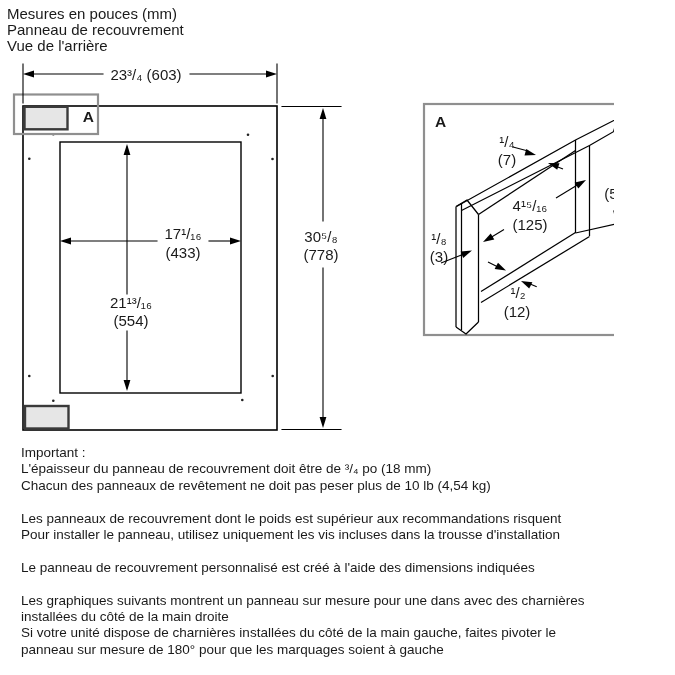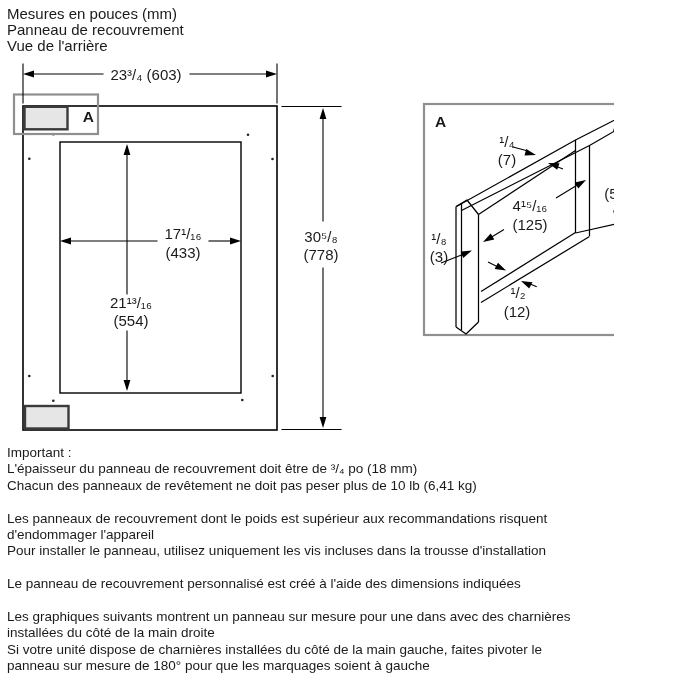--- a/index.html
+++ b/index.html
@@ -2,21 +2,21 @@
 <html><head>
 <meta charset="utf-8">
 <style>
   html,body{margin:0;padding:0;background:#fff;}
   .page{position:relative;width:614px;height:675px;background:#ffffff;overflow:hidden;
         font-family:"Liberation Sans", sans-serif;color:#1a1a1a;}
   .header{position:absolute;left:7px;top:6px;font-size:15px;line-height:16px;}
   .header .h-reg{font-weight:400;}
   .header .h-bold{font-weight:400;}
   .diagram-svg{position:absolute;left:0;top:0;}
-  .notes{position:absolute;left:7px;top:445px;font-size:13.5px;line-height:16.4px;white-space:nowrap;}
+  .notes{position:absolute;left:21px;top:445px;font-size:13.5px;line-height:16.4px;white-space:nowrap;}
   .notes .gap{height:16.4px;}
   svg text{font-family:"Liberation Sans", sans-serif;fill:#1a1a1a;}
   .dim-t{font-size:15px;}
   .marker-t{font-size:15.5px;font-weight:700;}
 </style>
 </head>
 <body>
 
 <div class="page">
 
@@ -159,24 +159,23 @@
         <polygon points="506,270.5 494.6,268.9 498,262.7" fill="#000"></polygon>
         <line x1="536.7" y1="286.7" x2="529" y2="283.5" stroke="#000" stroke-width="1.1"></line>
         <polygon points="521,281 532.4,282.3 529.2,288.6" fill="#000"></polygon>
       </g>
     </g>
   </svg>
 
   <div class="notes">
     <div>Important :</div>
     <div>L'épaisseur du panneau de recouvrement doit être de ³/₄ po (18 mm)</div>
-    <div>Chacun des panneaux de revêtement ne doit pas peser plus de 10 lb (6,41 kg)</div>
+    <div>Chacun des panneaux de revêtement ne doit pas peser plus de 10 lb (4,54 kg)</div>
     <div class="gap"></div>
     <div>Les panneaux de recouvrement dont le poids est supérieur aux recommandations risquent</div>
-    <div>d'endommager l'appareil</div>
     <div>Pour installer le panneau, utilisez uniquement les vis incluses dans la trousse d'installation</div>
     <div class="gap"></div>
     <div>Le panneau de recouvrement personnalisé est créé à l'aide des dimensions indiquées</div>
     <div class="gap"></div>
     <div>Les graphiques suivants montrent un panneau sur mesure pour une dans avec des charnières</div>
     <div>installées du côté de la main droite</div>
     <div>Si votre unité dispose de charnières installées du côté de la main gauche, faites pivoter le</div>
     <div>panneau sur mesure de 180° pour que les marquages soient à gauche</div>
   </div>
 

